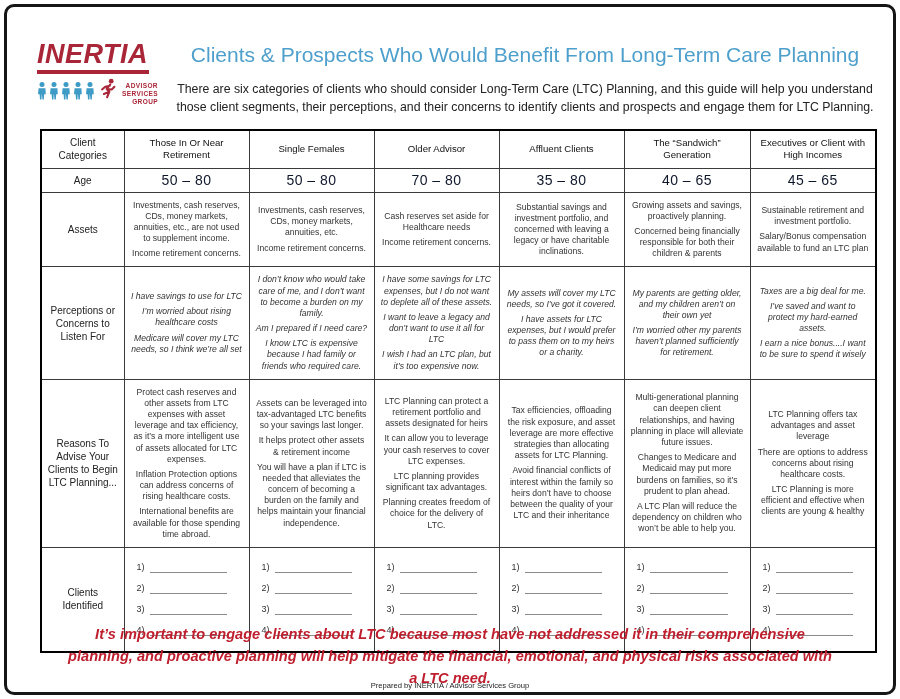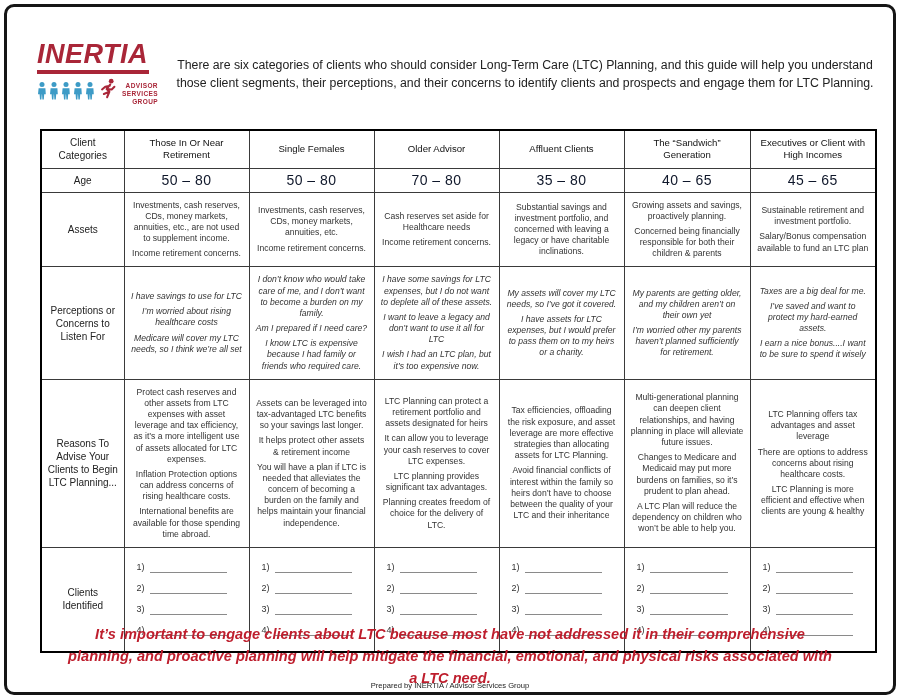--- a/index.html
+++ b/index.html
@@ -89,20 +89,21 @@
       </div>
       <div class="logo-tagline">
         <div>ADVISOR</div>
         <div>SERVICES</div>
         <div>GROUP</div>
       </div>
     </div>
   </div>
 
   <div class="title-block">
+    <div class="doc-title">Clients &amp; Prospects Who Would Benefit From Long-Term Care Planning</div>
     <div class="doc-subtitle">There are six categories of clients who should consider Long-Term Care (LTC) Planning, and this guide will help you understand those client segments, their perceptions, and their concerns to identify clients and prospects and engage them for LTC Planning.</div>
   </div>
 
   <table class="grid">
     <colgroup>
       <col style="width:83px">
       <col style="width:125px">
         <col style="width:125px">
         <col style="width:125px">
       <col style="width:125px">

